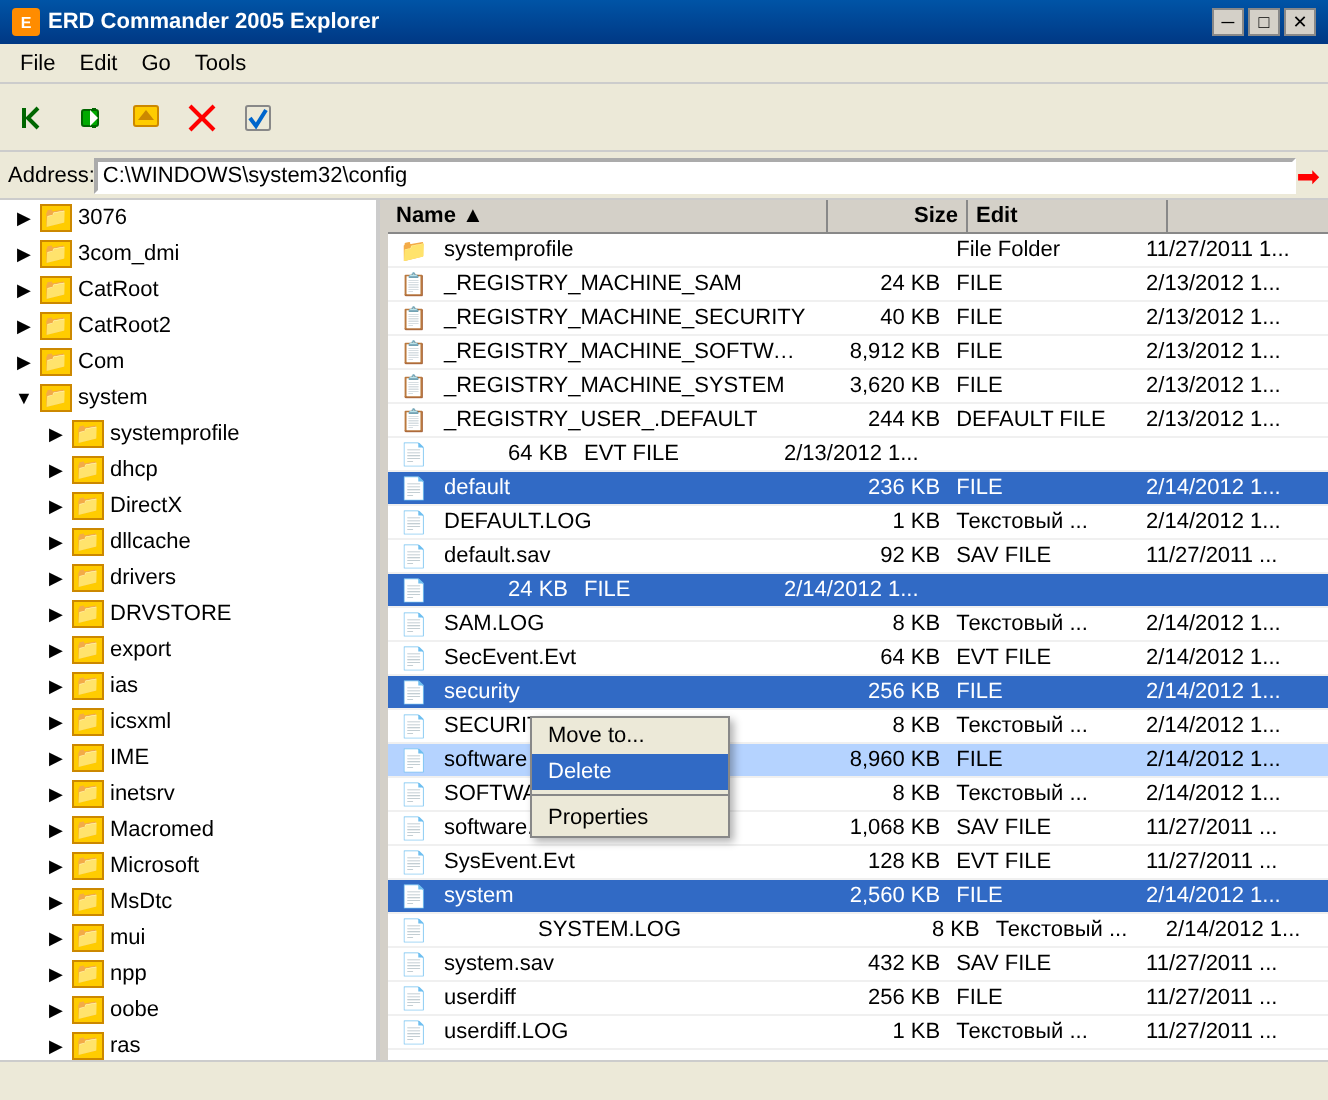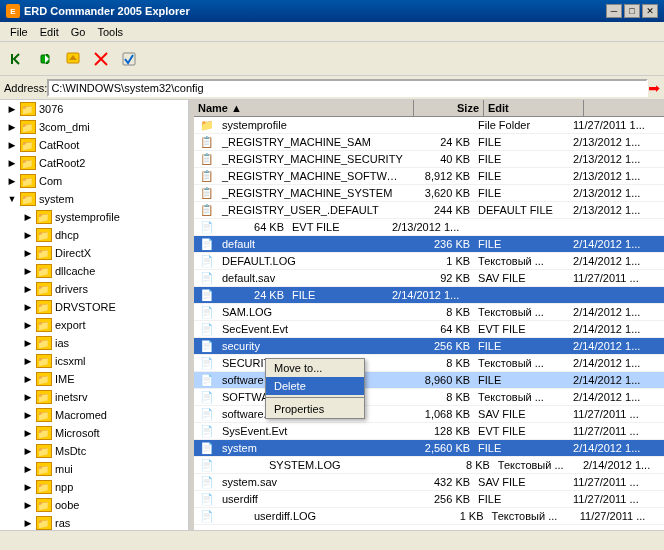--- a/index.html
+++ b/index.html
@@ -580,21 +580,21 @@
         </div>
         <div class="file-row">
           <span style="width: 18px; height: 14px; flex-shrink: 0; margin-left: 4px; margin-right: 2px; display: inline-flex; align-items: center; justify-content: center; font-size: 11px;">📄</span>
           <span class="file-cell" style="width: 200px;">userdiff</span>
           <span class="file-cell" style="width: 70px; text-align: right;">256 KB</span>
           <span class="file-cell" style="width: 100px;">FILE</span>
           <span class="file-cell" style="width: 100px;">11/27/2011 ...</span>
         </div>
         <div class="file-row">
           <span style="width: 18px; height: 14px; flex-shrink: 0; margin-left: 4px; margin-right: 2px; display: inline-flex; align-items: center; justify-content: center; font-size: 11px;">📄</span>
-          <span class="file-cell" style="width: 200px; margin-left: 32px;">userdiff.LOG</span>
+          <span class="file-cell" style="width: 200px;">userdiff.LOG</span>
           <span class="file-cell" style="width: 70px; text-align: right;">1 KB</span>
           <span class="file-cell" style="width: 100px;">Текстовый ...</span>
           <span class="file-cell" style="width: 100px;">11/27/2011 ...</span>
         </div>
       </div>
   </div>
 </div>
 
 <div class="status-bar">
   <span></span>

